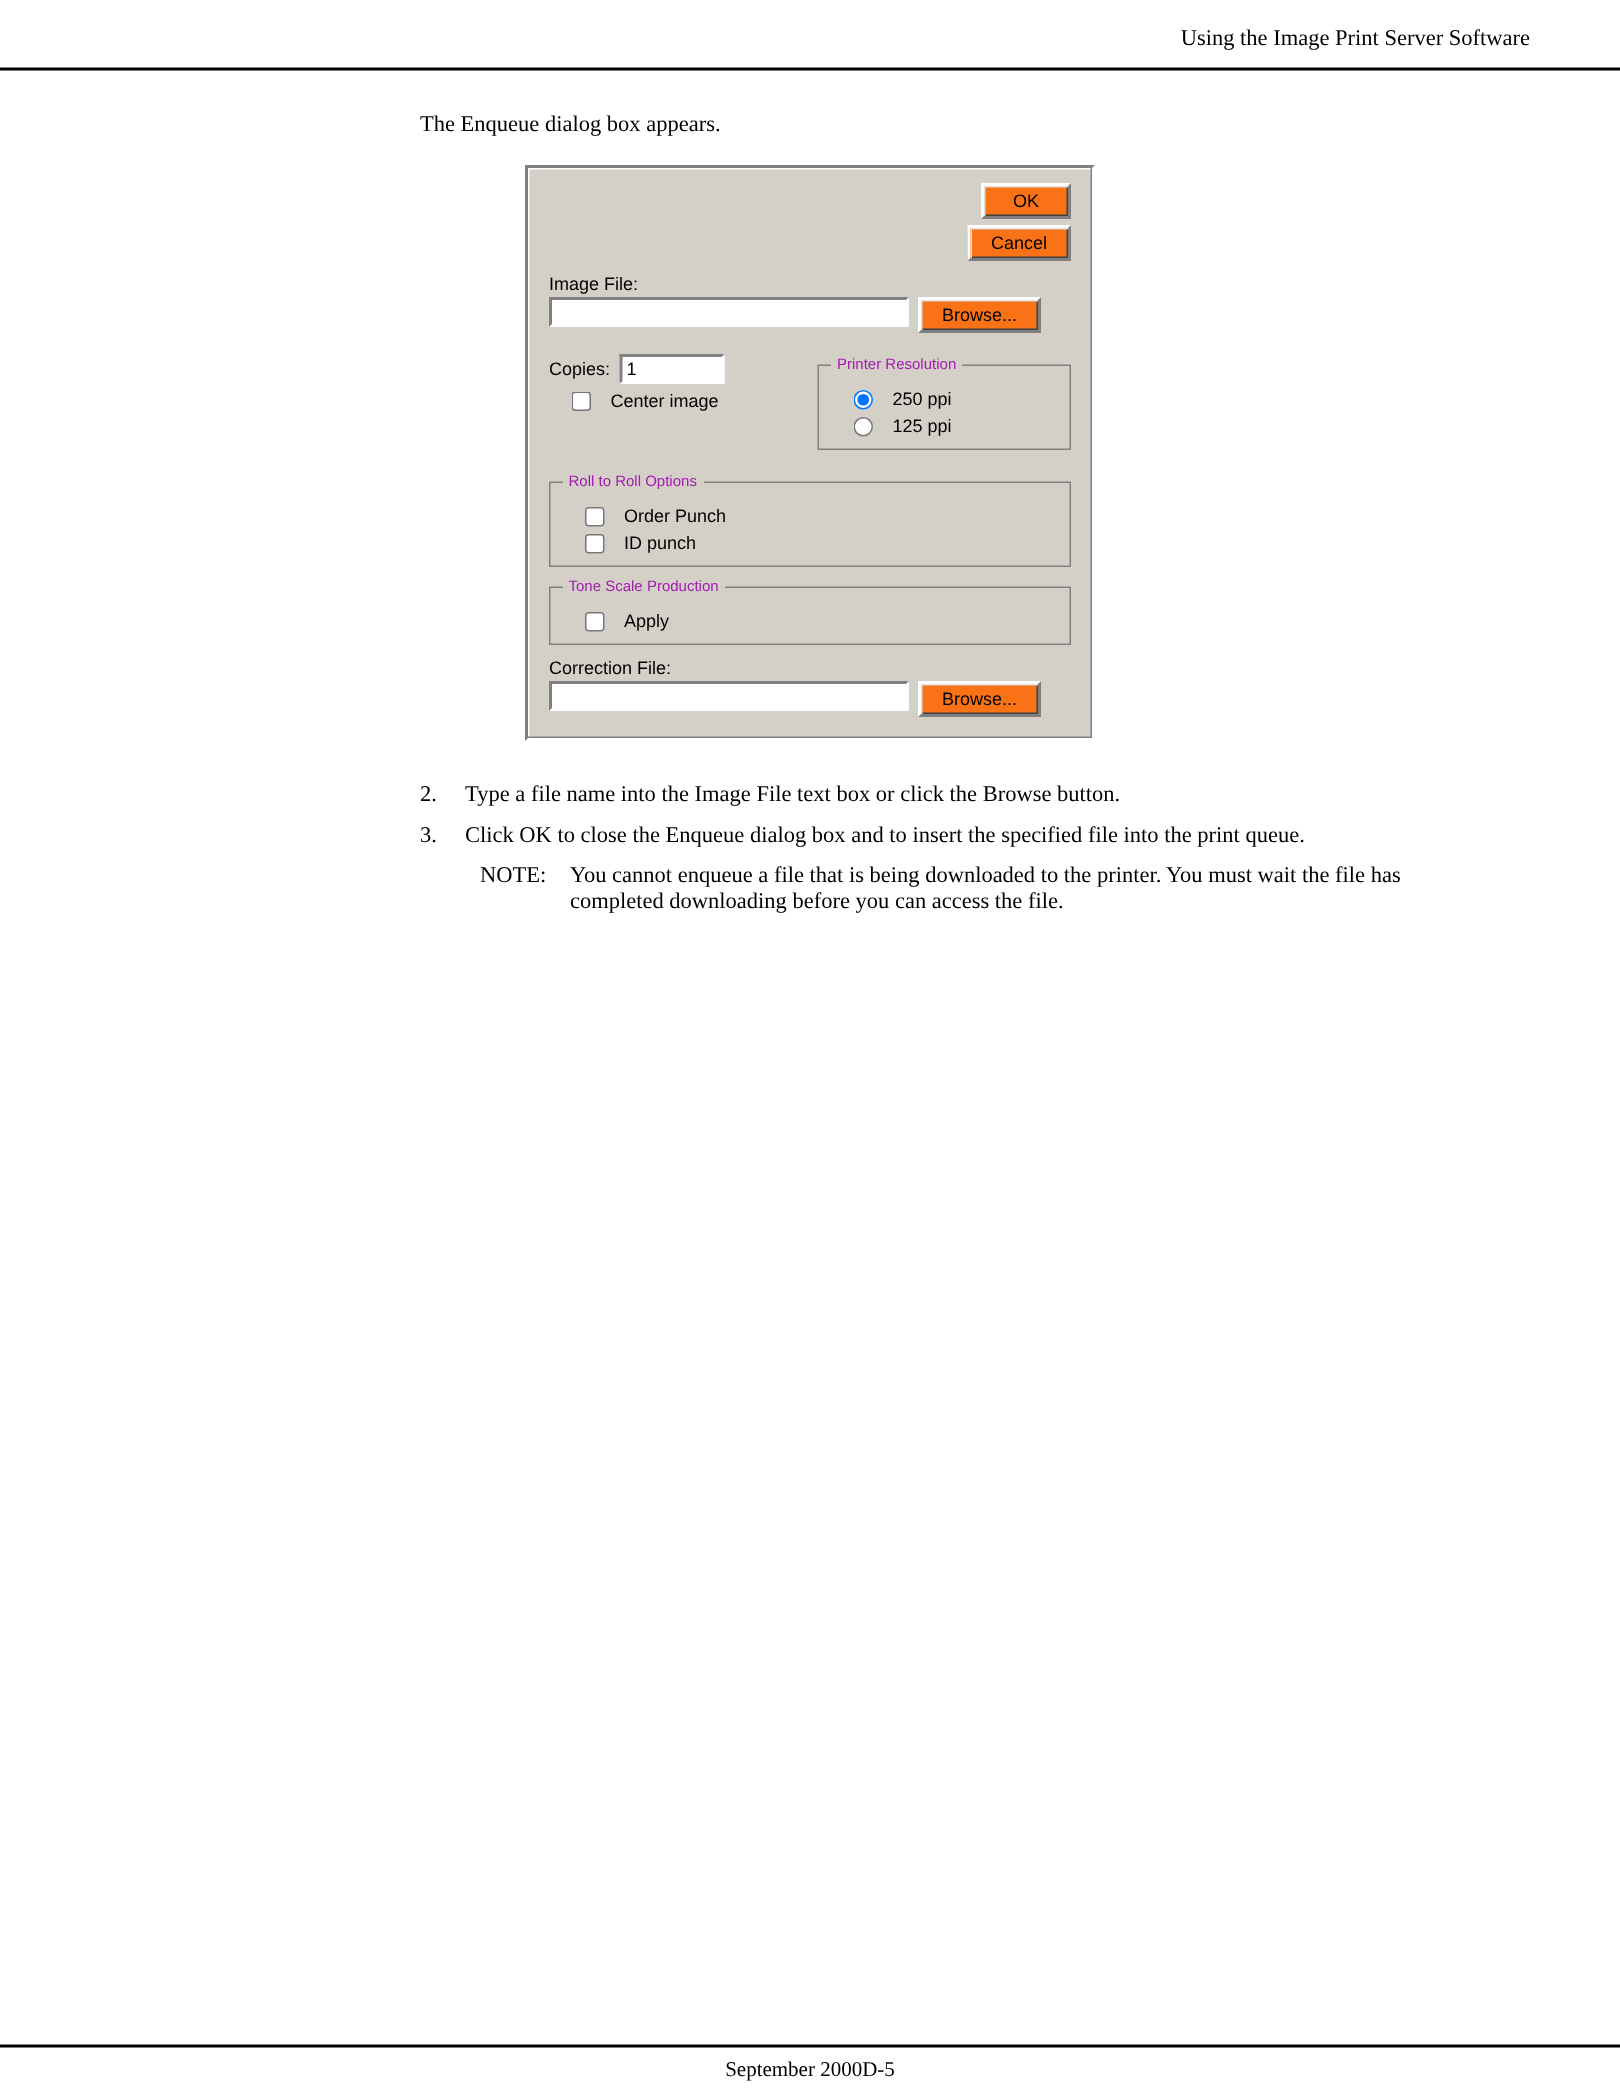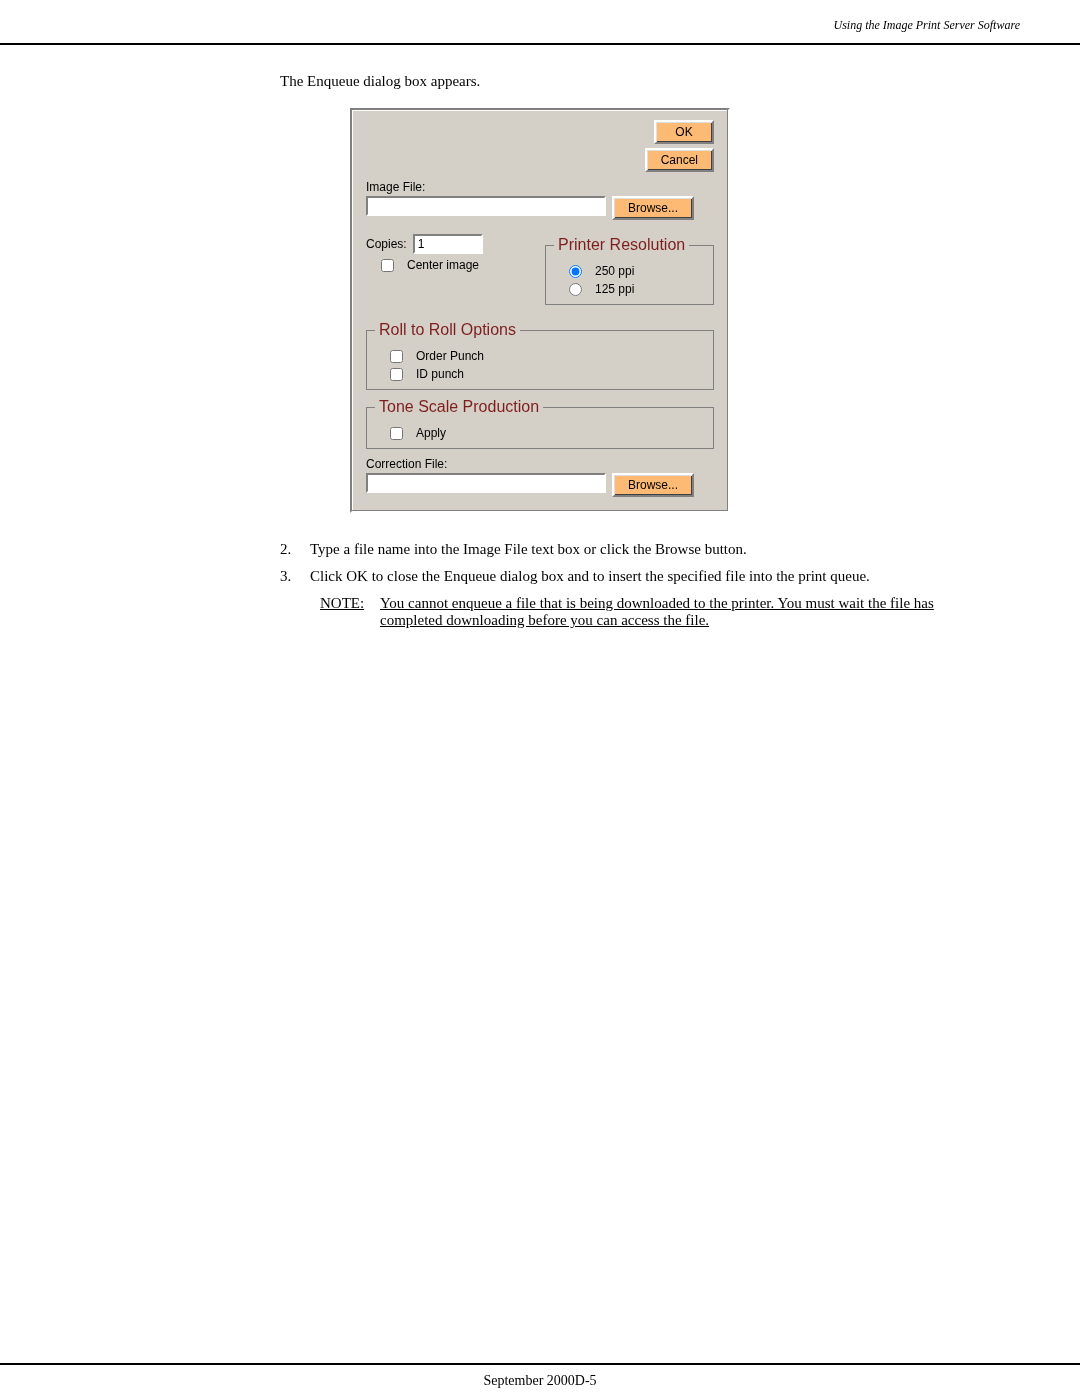--- a/index.html
+++ b/index.html
@@ -16,22 +16,21 @@
     
     .page-header {
       display: flex;
       justify-content: flex-end;
       align-items: center;
       padding: 18px 60px 10px 60px;
       border-bottom: 2px solid #000;
       margin-bottom: 28px;
     }
     .page-header-title {
-      font-style: italic;
-      font-size: 12px;
+      font-size: 15px;
     }
 
     
     .page-content {
       padding: 0 80px;
     }
 
     .intro-text {
       margin-left: 200px;
       margin-bottom: 18px;
@@ -52,21 +51,21 @@
       border-right-color: #ffffff;
       border-bottom-color: #ffffff;
       box-shadow: inset -1px -1px 0 #808080, inset 1px 1px 0 #ffffff;
       padding: 10px 14px 14px 14px;
       font-family: Arial, sans-serif;
       font-size: 12px;
     }
 
     
     .win-button {
-      background: #fdba74;
+      background: #f97316;
       border: 2px solid;
       border-color: #ffffff #808080 #808080 #ffffff;
       box-shadow: inset 1px 1px 0 #dfdfdf, inset -1px -1px 0 #404040;
       padding: 3px 14px;
       font-family: Arial, sans-serif;
       font-size: 12px;
       cursor: pointer;
       min-width: 60px;
       text-align: center;
     }
@@ -110,23 +109,23 @@
     }
 
     
     .win-fieldset {
       border: 1px solid #808080;
       padding: 6px 8px 8px 8px;
       margin-top: 8px;
       position: relative;
     }
     .win-fieldset legend {
-      font-size: 16px;
+      font-size: 10px;
       padding: 0 4px;
-      color: #7f1d1d;
+      color: #a21caf;
     }
 
     
     .radio-row, .check-row {
       display: flex;
       align-items: flex-end;
       gap: 13px;
       margin-top: 4px;
       font-size: 12px;
       margin-left: 15px;
@@ -183,21 +182,20 @@
     }
     .numbered-item .item-text {
       flex: 1;
     }
     .note-item {
       display: flex;
       gap: 10px;
       margin-left: 40px;
       margin-top: 4px;
       font-size: 15px;
-      text-decoration: underline;
     }
     .note-item .note-label {
       min-width: 50px;
     }
 
     
     .page-footer {
       position: absolute;
       bottom: 0;
       left: 0;

